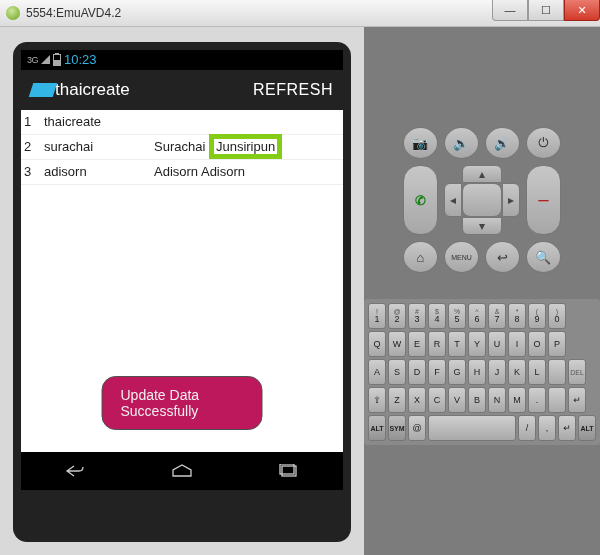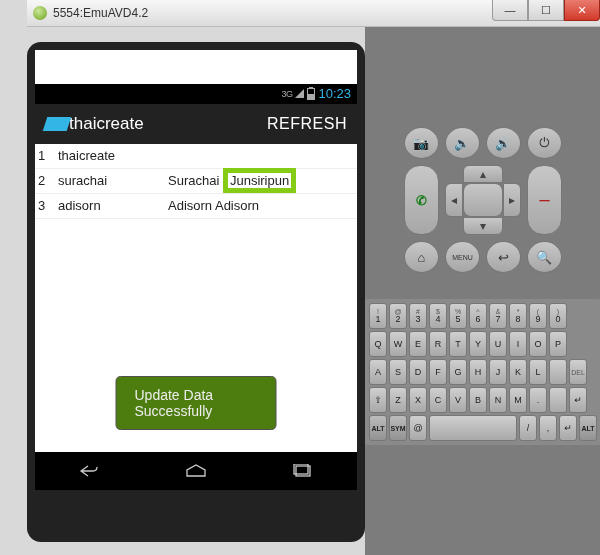--- a/index.html
+++ b/index.html
@@ -1,51 +1,51 @@
 <!DOCTYPE html>
 <html><head>
 <meta charset="utf-8">
 <style>
   html,body{margin:0;padding:0;font-family:Arial,Helvetica,sans-serif;font-size:12px;}
-  .window{width:600px;height:555px;box-sizing:border-box;background:#d9d9d9;padding-left:27px;}
+  .window{width:600px;height:555px;box-sizing:border-box;background:#d9d9d9;}
   
   .titlebar{height:26px;background:linear-gradient(#f7f7f7,#dcdcdc);border-bottom:1px solid #bbb;display:flex;align-items:center;position:relative;}
   .titlebar .emu-ico{width:14px;height:14px;border-radius:50%;background:radial-gradient(circle at 40% 35%,#cde79a,#6aa21a);margin:0 6px;}
   .titlebar .title-text{color:#333;font-size:12px;}
   .winbtns{position:absolute;right:0;top:0;display:flex;}
   .winbtn{width:34px;height:20px;background:linear-gradient(#f0f0f0,#d4d4d4);border:1px solid #9a9a9a;border-top:none;display:flex;align-items:center;justify-content:center;font-size:11px;color:#333;}
   .winbtn.min{border-radius:0 0 0 4px;}
   .winbtn.close{background:linear-gradient(#e97b6e,#d23a2a);color:#fff;border-radius:0 0 4px 0;border-color:#a02418;}
   .body{display:flex;height:529px;}
   
   .phone-col{width:370px;display:flex;align-items:center;justify-content:center;}
   .phone-shell{width:338px;height:500px;background:#222;border-radius:14px;padding:8px;box-sizing:border-box;position:relative;}
   .phone-screen{width:322px;height:440px;background:#fff;position:relative;overflow:hidden;}
   
-  .statusbar{height:20px;background:#000;display:flex;justify-content:flex-end;align-items:center;padding:0 6px;color:#33b5e5;font-size:13px;gap:3px;margin-top:34px;}
+  .statusbar{height:20px;background:#000;display:flex;justify-content:flex-start;align-items:center;padding:0 6px;color:#33b5e5;font-size:13px;gap:3px;}
   .sb-3g{font-size:9px;color:#aaa;letter-spacing:-0.5px;}
   .sb-cell{width:0;height:0;border-style:solid;border-width:0 0 9px 9px;border-color:transparent transparent #aaa transparent;}
   .sb-bat{width:6px;height:10px;border:1px solid #aaa;position:relative;}
   .sb-bat::before{content:"";position:absolute;top:-2px;left:1px;width:4px;height:1px;background:#aaa;}
   .sb-bat::after{content:"";position:absolute;bottom:0;left:0;right:0;height:5px;background:#aaa;}
   
   .actionbar{height:40px;background:#222;display:flex;align-items:center;color:#fff;padding:0 10px;justify-content:space-between;}
   .ab-left{display:flex;align-items:center;gap:0;}
   .ab-logo{width:24px;height:14px;background:#33b5e5;transform:skewX(-18deg);}
   .ab-title{font-size:17px;font-weight:400;}
   .ab-refresh{font-size:16px;font-weight:normal;letter-spacing:0.5px;}
   
   .list{background:#fff;}
   .row{display:flex;height:24px;align-items:center;border-bottom:1px solid #eee;font-size:13px;color:#222;}
   .c-id{width:20px;padding-left:3px;}
   .c-user{width:110px;}
   .c-name{flex:1;position:relative;}
   .hl{border:5px solid #84cc16;padding:0 2px;}
   
-  .toast{position:absolute;left:50%;transform:translateX(-50%);bottom:60px;background:#4d7c0f;color:#eee;font-size:14px;padding:10px 18px;border-radius:5px;border:1px solid #505050;}
+  .toast{position:absolute;left:50%;transform:translateX(-50%);bottom:60px;background:#be185d;color:#eee;font-size:14px;padding:10px 18px;border-radius:14px;border:1px solid #505050;}
   
   .navbar{position:absolute;bottom:0;left:0;right:0;height:38px;background:#000;display:flex;justify-content:space-around;align-items:center;}
   .navbtn{width:26px;height:18px;display:flex;align-items:center;justify-content:center;}
   .nav-back svg,.nav-home svg,.nav-recent svg{stroke:#ccc;fill:none;stroke-width:1.3;}
   
   .ctrl-col{flex:1;background:#7c7c7c;display:flex;flex-direction:column;align-items:center;padding-top:100px;gap:26px;}
   .dpad-area{display:grid;grid-template-columns:repeat(4,35px);grid-template-rows:repeat(4,32px);gap:6px;justify-content:center;}
   .cbtn{background:linear-gradient(#c7c7c7,#a7a7a7);border-radius:50%;border:1px solid #777;display:flex;align-items:center;justify-content:center;font-size:13px;color:#333;}
   .green{color:#1a7f1a;font-weight:bold;}
   .red{color:#b01818;font-weight:bold;}

